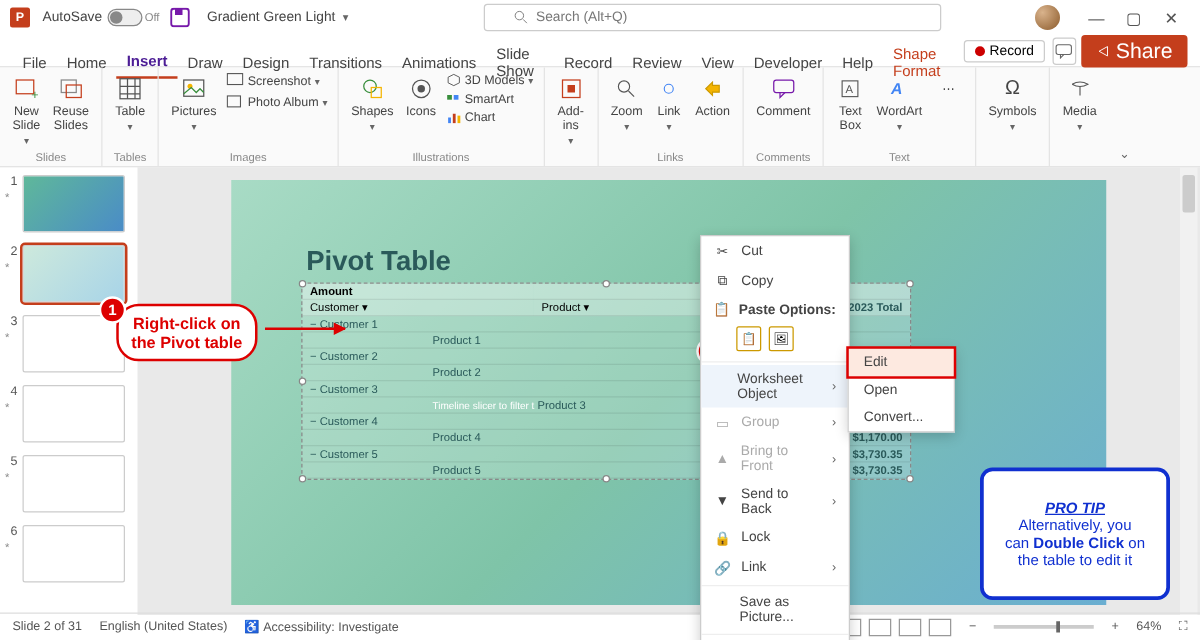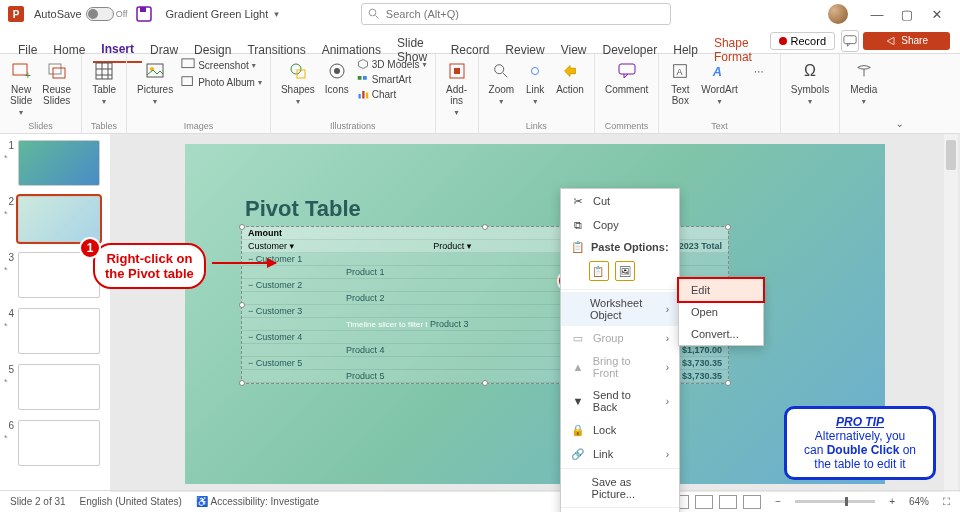--- a/index.html
+++ b/index.html
@@ -7,36 +7,36 @@
 
 
 .titlebar { height: 28px; display: flex; align-items: center; padding: 0 8px; font-size: 11px; color: #444; }
 .ppt-icon { width: 16px; height: 16px; background: #c43e1c; border-radius: 2px; color: #fff; display: flex; align-items: center; justify-content: center; font-size: 10px; font-weight: bold; margin-right: 10px; }
 .autosave-label { margin-right: 4px; }
 .toggle { width: 28px; height: 14px; border: 1px solid #888; border-radius: 7px; position: relative; margin-right: 10px; background: #eee; }
 .toggle::after { content: ""; position: absolute; left: 1px; top: 1px; width: 10px; height: 10px; background: #888; border-radius: 50%; }
 .save-icon { width: 16px; height: 16px; margin-right: 14px; color: #7719aa; }
 .doc-title { margin-right: 6px; }
 .dd-caret { font-size: 9px; color: #666; }
-.searchbar { margin-left: 82px; width: 310px; height: 22px; border: 1px solid #ccc; border-radius: 3px; display: flex; align-items: center; padding: 0 6px; color: #777; font-size: 11px; background: #fff; }
+.searchbar { margin-left: 108px; width: 366px; height: 22px; border: 1px solid #ccc; border-radius: 3px; display: flex; align-items: center; padding: 0 23px; color: #777; font-size: 11px; background: #fff; }
 .searchbar svg { margin-right: 6px; }
 .titlebar .spacer { flex: 1; }
 .avatar { width: 20px; height: 20px; border-radius: 50%; background: radial-gradient(circle at 30% 30%, #d9b38c, #8b5a2b); margin-right: 14px; }
 .win-btn { width: 30px; height: 20px; display: flex; align-items: center; justify-content: center; color: #555; font-size: 13px; }
 
 
 .tabs { display: flex; align-items: center; height: 26px; border-bottom: 1px solid #ddd; padding: 0 10px; font-size: 12px; }
 .tabs .tab { padding: 0 8px; height: 26px; display: flex; align-items: center; color: #444; cursor: pointer; margin-top: 18px; }
 .tabs .tab.active { color: #4c1d95; border-bottom: 2px solid #c43e1c; font-weight: 600; }
 .tabs .tab.shape { color: #c43e1c; }
 .tabs .sp { flex: 1; }
 .rec-btn { border: 1px solid #ccc; border-radius: 3px; padding: 2px 8px; font-size: 11px; display: flex; align-items: center; gap: 4px; margin-right: 6px; }
 .rec-dot { width: 8px; height: 8px; border-radius: 50%; background: #c00; }
 .sm-btn { width: 28px; height: 22px; border: 1px solid #ccc; border-radius: 3px; display: flex; align-items: center; justify-content: center; margin-right: 4px; }
-.share-btn { background: #c43e1c; color: #fff; border-radius: 3px; padding: 3px 22px; font-size: 10px; display: flex; align-items: center; gap: 4px; }
+.share-btn { background: #c43e1c; color: #fff; border-radius: 3px; padding: 3px 12px; font-size: 17px; display: flex; align-items: center; gap: 4px; }
 
 
 .ribbon { height: 80px; background: #fafafa; border-bottom: 1px solid #ddd; display: flex; font-size: 10px; color: #444; }
 .rgroup { border-right: 1px solid #e4e4e4; padding: 4px 8px 2px 8px; display: flex; flex-direction: column; align-items: center; }
 .rgroup .items { display: flex; gap: 6px; flex: 1; align-items: flex-start; }
 .rgroup .glabel { font-size: 9px; color: #888; text-align: center; padding-top: 2px; }
 .vbtn { display: flex; flex-direction: column; align-items: center; gap: 2px; padding: 2px; cursor: pointer; }
 .vbtn .ic { width: 22px; height: 22px; display: flex; align-items: center; justify-content: center; }
 .vbtn .lbl { font-size: 10px; text-align: center; line-height: 1.1; }
 .mini-row { display: flex; flex-direction: column; gap: 3px; font-size: 10px; }
@@ -86,21 +86,21 @@
 .ctx .po-icons { display: flex; gap: 6px; padding: 2px 10px 6px 28px; }
 .ctx .po-icons .pi { width: 20px; height: 20px; border: 1px solid #c90; border-radius: 2px; display: flex; align-items: center; justify-content: center; font-size: 10px; }
 .ctx .iconbox { width:14px; height:14px; display:flex; align-items:center; justify-content:center; }
 
 
 .submenu { position: absolute; left: 678px; top: 278px; width: 86px; background: #fff; border: 1px solid #ccc; box-shadow: 0 3px 10px rgba(0,0,0,0.2); font-size: 11px; z-index: 61; }
 .submenu .si { padding: 5px 12px; color: #444; }
 .submenu .si.hl { background: #fde9e0; outline: 2px solid #d00; }
 
 
-.protip { position: absolute; right: 24px; bottom: 32px; width: 152px; border: 3px solid #1030d0; border-radius: 10px; background: #fff; padding: 6px 8px; font-size: 12px; color: #1030d0; text-align: center; z-index: 55; }
+.protip { position: absolute; right: 24px; bottom: 32px; width: 152px; border: 3px solid #1030d0; border-radius: 10px; background: #fff; padding: 22px 8px; font-size: 12px; color: #1030d0; text-align: center; z-index: 55; }
 .protip .hd { font-weight: bold; text-decoration: underline; font-style: italic; }
 .protip .bold { font-weight: bold; }
 
 
 .vsc { position: absolute; right: 2px; top: 0; bottom: 0; width: 14px; background: #f1f1f1; }
 .vsc .th { position: absolute; top: 6px; left: 2px; width: 10px; height: 30px; background: #ccc; border-radius: 2px; }
 
 
 .status { position: absolute; bottom: 0; left: 0; right: 0; height: 22px; border-top: 1px solid #ddd; display: flex; align-items: center; padding: 0 10px; font-size: 10px; color: #555; gap: 14px; }
 .status .sp { flex: 1; }

